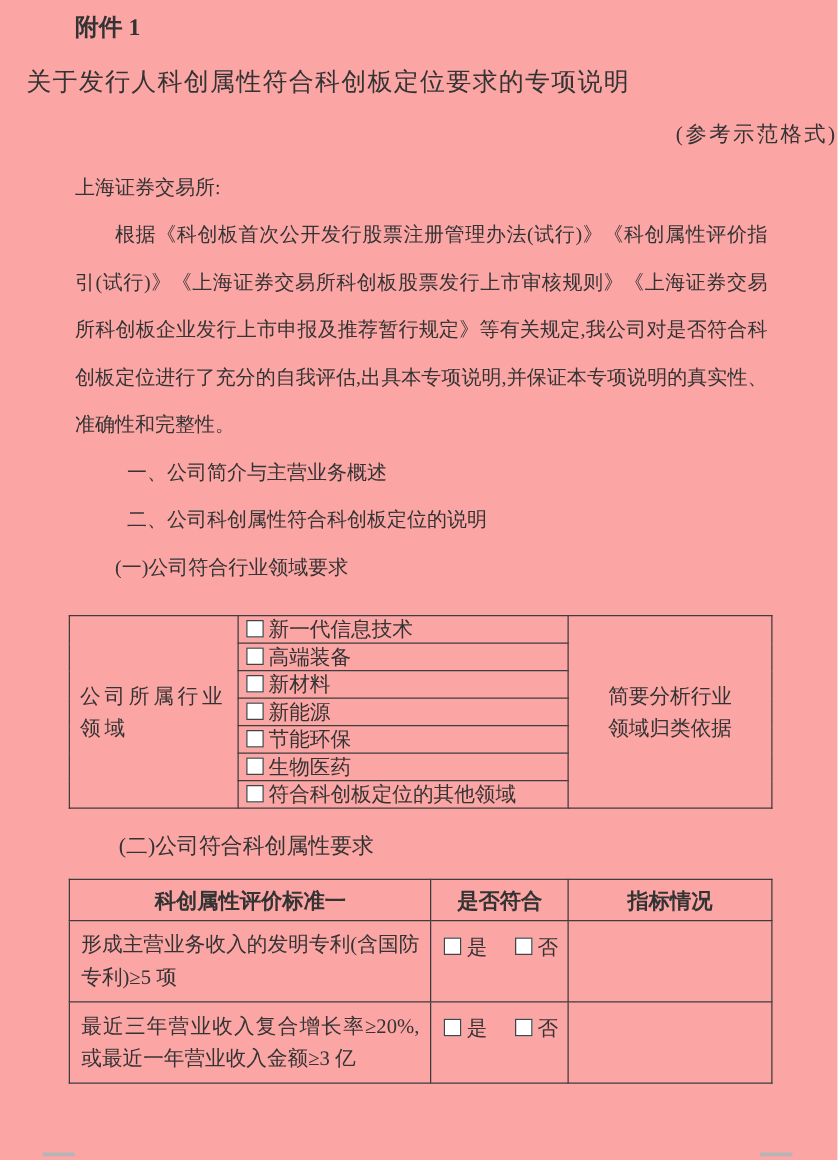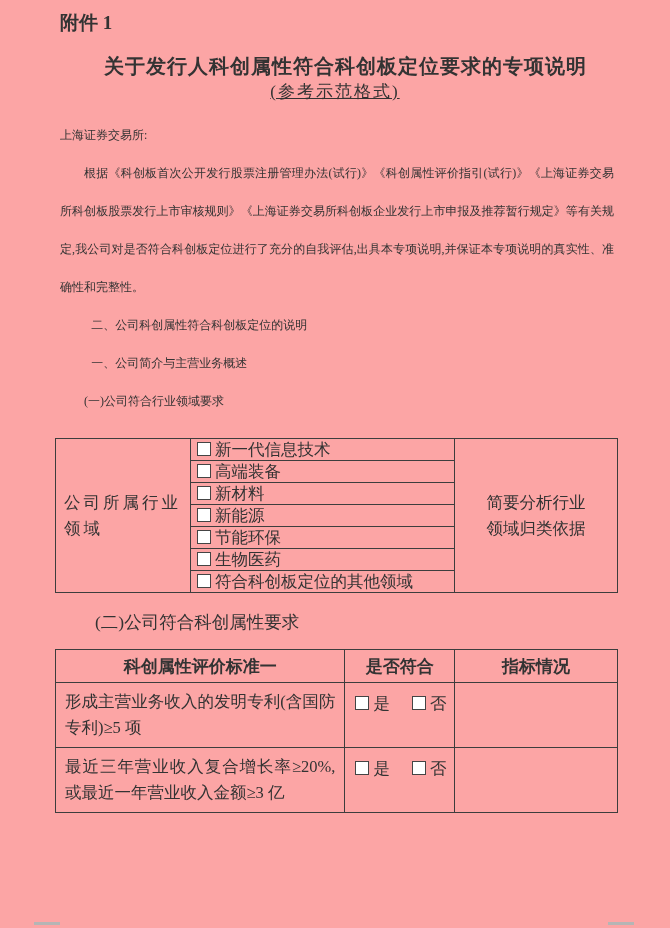--- a/index.html
+++ b/index.html
@@ -17,34 +17,34 @@
     overflow:hidden;
     box-sizing:border-box;
     padding-top:10px;
   }
   .attachment{
     margin-left:60px;
     font-size:19px;font-weight:bold;line-height:26px;
   }
   .doc-title{
     margin-top:16px;
-    text-align:center;
-    font-size:20px;font-weight:bold;line-height:28px;
+    text-align:left;
+    font-size:20px;font-weight:normal;line-height:28px;
     letter-spacing:1px;
     margin-left:21px;
   }
   .doc-subtitle{
-    text-align:center;
+    margin-top:16px;
+    text-align:right;
     font-size:17px;line-height:24px;
     letter-spacing:2px;
-    text-decoration:underline;
   }
   .body-text{
     margin:12px 56px 0 60px;
-    font-size:12px;line-height:38px;font-family:Liberation Serif, serif;
+    font-size:16px;line-height:38px;font-family:Liberation Serif, serif;
   }
   .salutation{ }
   .paragraph{
     text-indent:2em;
     text-align:justify;
   }
   .section-line{ text-indent:2.6em; }
   .subsection-line{ text-indent:2em; }
   table{
     border-collapse:collapse;
@@ -138,22 +138,22 @@
 
   <div class="attachment">附件 1</div>
 
   <div class="doc-title">关于发行人科创属性符合科创板定位要求的专项说明</div>
 
   <div class="doc-subtitle">(参考示范格式)</div>
 
   <div class="body-text">
     <div class="salutation">上海证券交易所:</div>
     <div class="paragraph">根据《科创板首次公开发行股票注册管理办法(试行)》《科创属性评价指引(试行)》《上海证券交易所科创板股票发行上市审核规则》《上海证券交易所科创板企业发行上市申报及推荐暂行规定》等有关规定,我公司对是否符合科创板定位进行了充分的自我评估,出具本专项说明,并保证本专项说明的真实性、准确性和完整性。</div>
+    <div class="section-line">一、公司简介与主营业务概述</div>
     <div class="section-line">二、公司科创属性符合科创板定位的说明</div>
-    <div class="section-line">一、公司简介与主营业务概述</div>
     <div class="subsection-line">(一)公司符合行业领域要求</div>
   </div>
 
   <table class="t1">
     <tbody>
         <tr>
       <td class="rowhead" rowspan="7">公司所属行业领域</td>
       <td class="optcell">
         <span class="cb"></span><span>新一代信息技术</span>
       </td>

